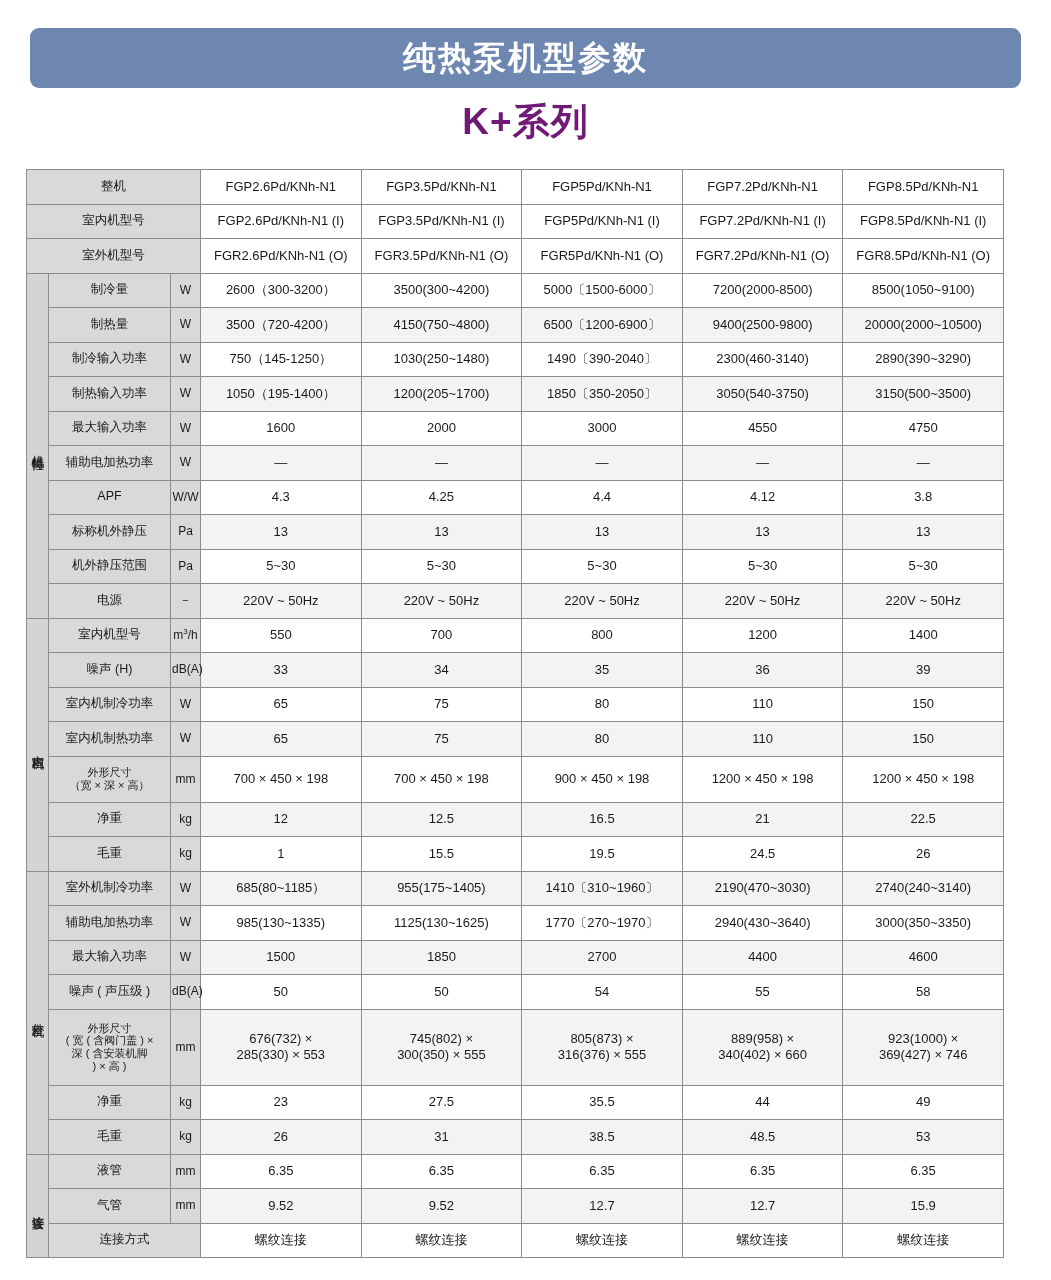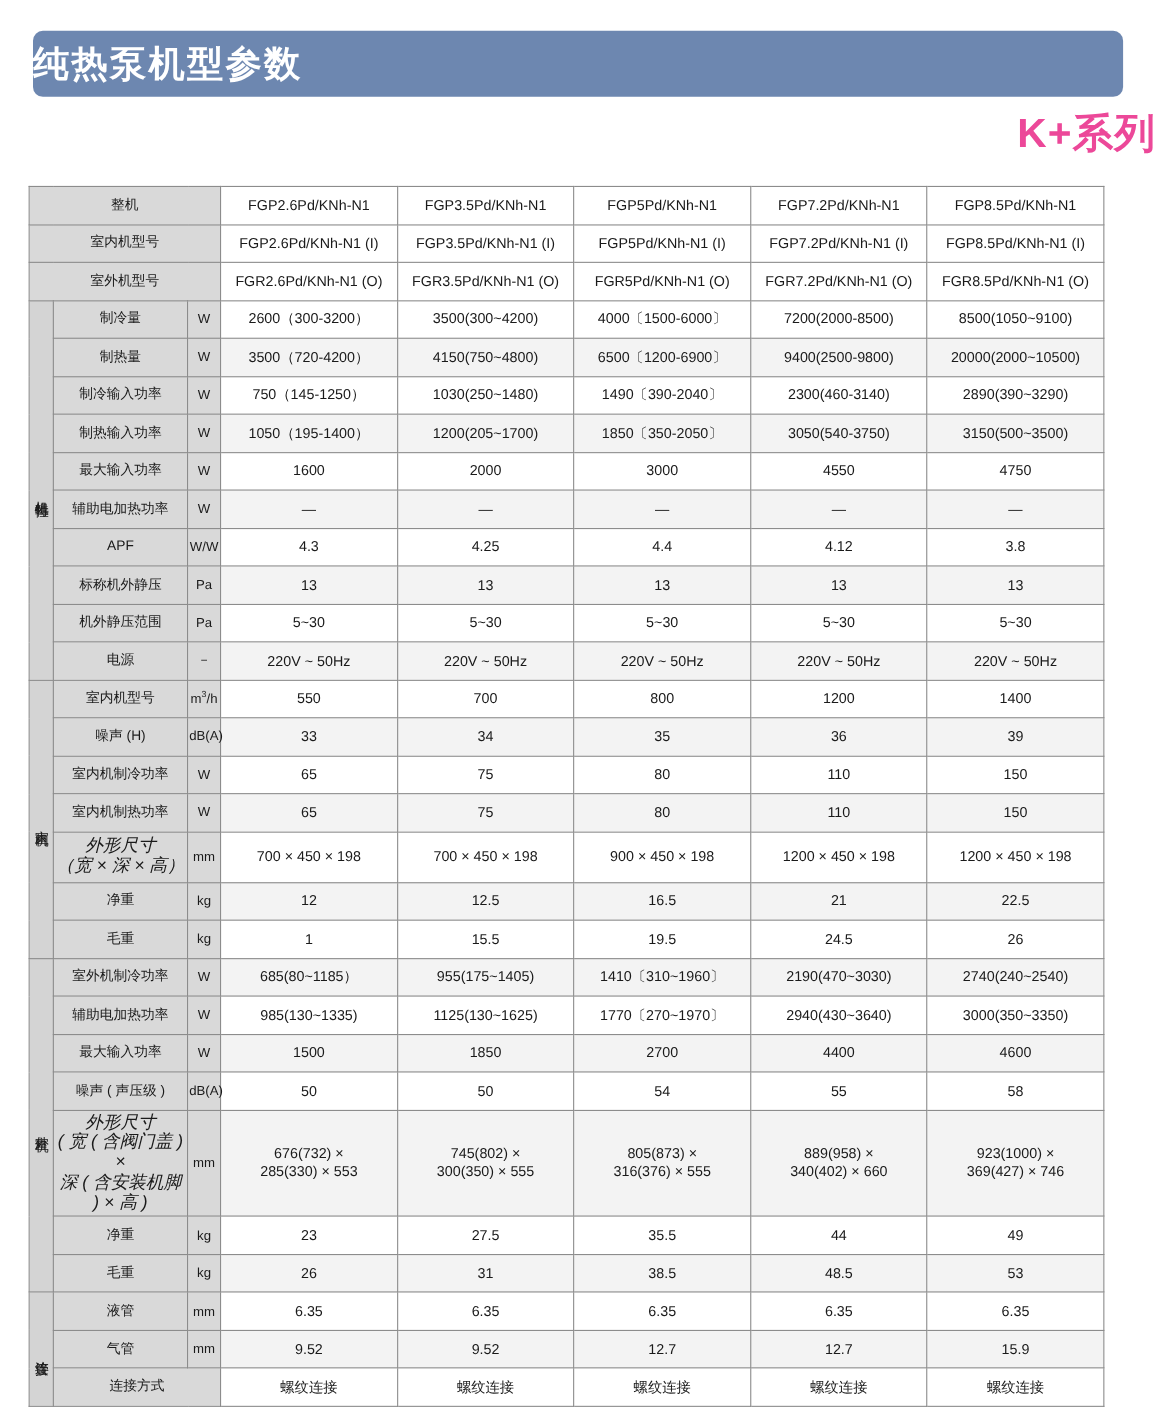--- a/index.html
+++ b/index.html
@@ -14,30 +14,31 @@
   }
 
   
   .banner {
     margin: 28px 30px 0 30px;
     height: 60px;
     background: #6d87b0;
     border-radius: 9px;
     display: flex;
     align-items: center;
+    justify-content: center;
   }
   .banner-title {
     color: #ffffff;
     font-size: 33px;
     font-weight: bold;
     letter-spacing: 2px;
   }
   .subtitle {
-    text-align: right;
-    color: #ec4899;
+    text-align: center;
+    color: #701a75;
     font-size: 37px;
     font-weight: bold;
     margin-top: 9px;
     letter-spacing: 1px;
   }
 
   
   .tbl-wrap { margin: 22px 26px 0 26px; }
   table {
     width: 903px;
@@ -66,21 +67,21 @@
     padding: 0;
   }
   .grp span {
     writing-mode: vertical-rl;
     text-orientation: upright;
     display: inline-block;
     line-height: 1.05;
     letter-spacing: 1px;
   }
   .lbl  { background: #d9d9d9; font-size: 12.5px; }
-  .lbl-sm { font-size: 16px; line-height: 1.15; font-style: italic; }
+  .lbl-sm { font-size: 11px; line-height: 1.15; }
   .unit { background: #d9d9d9; font-size: 12px; }
   .dat  { background: #ffffff; font-size: 13px; }
   .dat-alt { background: #f3f3f3; font-size: 13px; }
   .r24 { height: 34.5px; }
   .r-tall { height: 46px; }
   .r-xtall { height: 76px; }
   sup { font-size: 8px; vertical-align: super; }
 </style>
 </head>
 <body>
@@ -126,21 +127,21 @@
           <td class="dat">FGR5Pd/KNh-N1 (O)</td>
           <td class="dat">FGR7.2Pd/KNh-N1 (O)</td>
           <td class="dat">FGR8.5Pd/KNh-N1 (O)</td>
         </tr>
         <tr class="r24">
           <td class="grp" rowspan="10"><span>机组特性</span></td>
           <td class="lbl">制冷量</td>
           <td class="unit">W</td>
           <td class="dat">2600（300-3200）</td>
           <td class="dat">3500(300~4200)</td>
-          <td class="dat">4000〔1500-6000〕</td>
+          <td class="dat">5000〔1500-6000〕</td>
           <td class="dat">7200(2000-8500)</td>
           <td class="dat">8500(1050~9100)</td>
         </tr>
         <tr class="r24">
           <td class="lbl">制热量</td>
           <td class="unit">W</td>
           <td class="dat-alt">3500（720-4200）</td>
           <td class="dat-alt">4150(750~4800)</td>
           <td class="dat-alt">6500〔1200-6900〕</td>
           <td class="dat-alt">9400(2500-9800)</td>
@@ -283,21 +284,21 @@
           <td class="dat">26</td>
         </tr>
         <tr class="r24">
           <td class="grp" rowspan="7"><span>室外机</span></td>
           <td class="lbl">室外机制冷功率</td>
           <td class="unit">W</td>
           <td class="dat-alt">685(80~1185）</td>
           <td class="dat-alt">955(175~1405)</td>
           <td class="dat-alt">1410〔310~1960〕</td>
           <td class="dat-alt">2190(470~3030)</td>
-          <td class="dat-alt">2740(240~2540)</td>
+          <td class="dat-alt">2740(240~3140)</td>
         </tr>
         <tr class="r24">
           <td class="lbl">辅助电加热功率</td>
           <td class="unit">W</td>
           <td class="dat">985(130~1335)</td>
           <td class="dat">1125(130~1625)</td>
           <td class="dat">1770〔270~1970〕</td>
           <td class="dat">2940(430~3640)</td>
           <td class="dat">3000(350~3350)</td>
         </tr>

